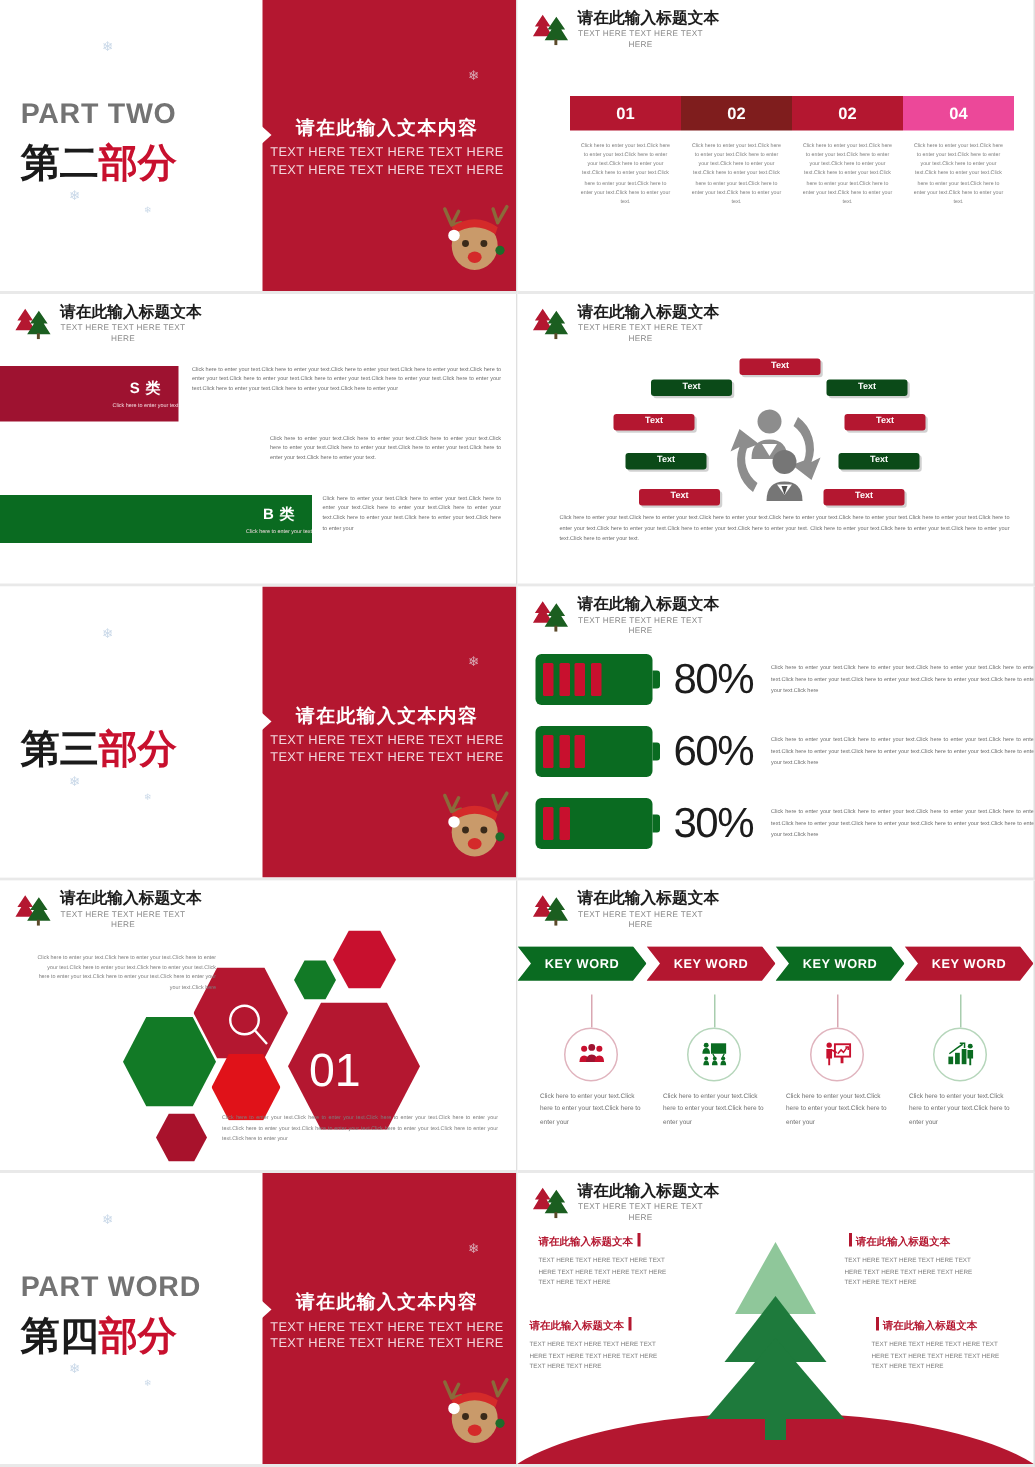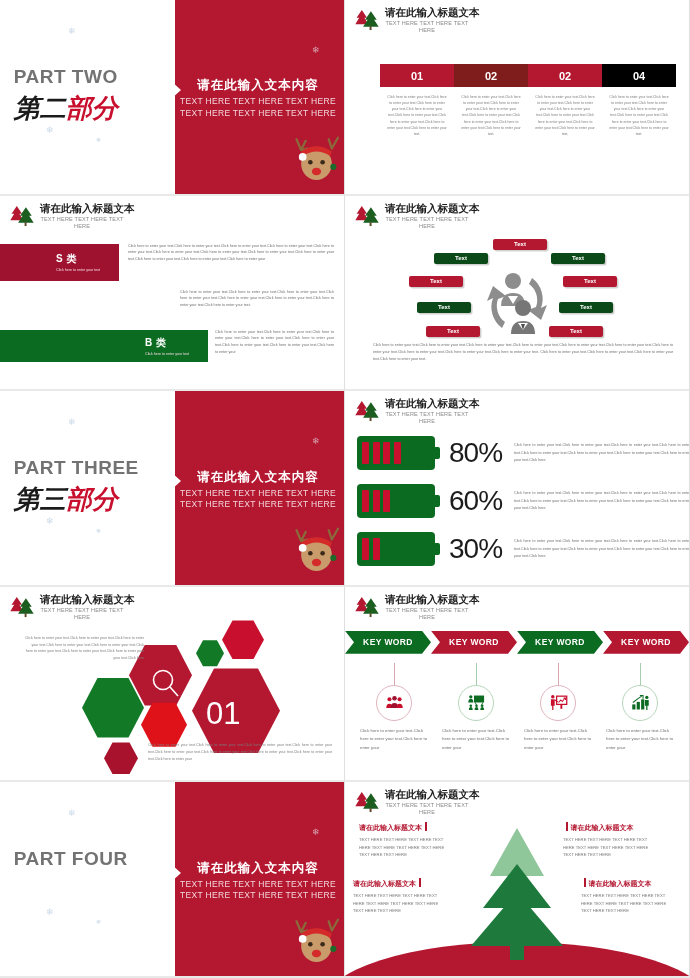--- a/index.html
+++ b/index.html
@@ -35,21 +35,21 @@
     z-index:3;
   }
   .sec-en {
     position:absolute; left:4%; top:34%;
     font-size:19px; color:#737373; letter-spacing:0.5px;
     white-space:nowrap;
     font-weight:bold;
   }
   .sec-cn {
     position:absolute; left:4%; top:47%;
-    font-size:26px; font-weight:bold; white-space:nowrap;font-style:italic;
+    font-size:26px; font-weight:bold; white-space:nowrap;
   }
   .sec-cn .blk { color:#1b1b1b; }
   .sec-cn .red { color:#C8102E; }
   .sec-rtitle {
     position:absolute; left:52%; right:2%; top:40%;
     text-align:center; color:#fff;
   }
   .sec-rtitle .cn { font-size:12.5px; font-weight:bold; letter-spacing:1px; }
   .sec-rtitle .en { font-size:8.5px; line-height:1.35; color:#f2d7dc; margin-top:2px; letter-spacing:0.3px;}
   .flake { position:absolute; color:#c9d8e8; font-size:9px; }
@@ -68,21 +68,21 @@
   .nums { position:absolute; left:35px; right:13px; top:64px; display:flex; }
   .num-box {
     flex:1; height:23px; display:flex; align-items:center; justify-content:center;
     color:#fff; font-size:11px; font-weight:bold;
   }
   .num-cols { position:absolute; left:35px; right:13px; top:94px; display:flex; }
   .num-col { flex:1; padding:0 6px; font-size:3.5px; line-height:1.75; color:#7d7d7d; text-align:center; }
 
   
   .cat { position:absolute; display:flex; align-items:center; justify-content:flex-end; }
-  .cat-inner { text-align:left; padding-right:19px; color:#fff;}
+  .cat-inner { text-align:center; padding-right:0; color:#fff;}
   .cat-lab { font-size:10px; font-weight:bold; letter-spacing:0.5px;}
   .cat-sub { font-size:3.6px; margin-top:2px; color:#f4dde1; }
   .cat-body { position:absolute; font-size:3.7px; line-height:1.85; color:#6e6e6e; text-align:justify;}
 
   
   .tag {
     position:absolute; height:11px; width:54px;
     display:flex; align-items:center; justify-content:center;
     color:#fff; font-size:6px; font-weight:bold; border-radius:2px;
     box-shadow:1.5px 1.5px 0 rgba(0,0,0,0.18);
@@ -174,21 +174,21 @@
       </svg>
       <div class="hdr-txt">
         <div class="hdr-cn">请在此输入标题文本</div>
         <div class="hdr-en">TEXT HERE TEXT HERE TEXT HERE</div>
       </div>
     </div>
     <div class="nums">
       <div class="num-box" style="background:#B41730">01</div>
       <div class="num-box" style="background:#7f1d1d">02</div>
       <div class="num-box" style="background:#B41730">02</div>
-      <div class="num-box" style="background:#000000">04</div>
+      <div class="num-box" style="background:#ec4899">04</div>
     </div>
     <div class="num-cols">
       <div class="num-col">Click here to enter your text.Click here to enter your text.Click here to enter your text.Click here to enter your text.Click here to enter your text.Click here to enter your text.Click here to enter your text.Click here to enter your text.</div>
       <div class="num-col">Click here to enter your text.Click here to enter your text.Click here to enter your text.Click here to enter your text.Click here to enter your text.Click here to enter your text.Click here to enter your text.Click here to enter your text.</div>
       <div class="num-col">Click here to enter your text.Click here to enter your text.Click here to enter your text.Click here to enter your text.Click here to enter your text.Click here to enter your text.Click here to enter your text.Click here to enter your text.</div>
       <div class="num-col">Click here to enter your text.Click here to enter your text.Click here to enter your text.Click here to enter your text.Click here to enter your text.Click here to enter your text.Click here to enter your text.Click here to enter your text.</div>
     </div>
   </div>
 
   <div class="slide">
@@ -262,21 +262,20 @@
   </div>
 
   <div class="slide">
     <div class="sec-left"></div>
     <div class="sec-right"></div>
     <div class="sec-notch"></div>
     <span class="flake" style="left:68px;top:26px;">❄</span>
     <span class="flake" style="left:46px;top:125px;">❄</span>
     <span class="flake" style="left:96px;top:136px;font-size:6px;">❄</span>
     <span class="flake" style="left:312px;top:45px;color:#d8a9b4;">❄</span>
-    <div class="sec-en">PART THREE</div>
     <div class="sec-cn"><span class="blk">第三</span><span class="red">部分</span></div>
     <div class="sec-rtitle">
       <div class="cn">请在此输入文本内容</div>
       <div class="en">TEXT HERE TEXT HERE TEXT HERE TEXT HERE TEXT HERE TEXT HERE</div>
     </div>
     <svg class="deer" viewBox="0 0 60 70">
       <path d="M8 22 L2 8 M8 22 L14 10 M8 22 L16 20" stroke="#8a6a3a" stroke-width="3" fill="none" stroke-linecap="round"></path>
       <path d="M48 20 L56 6 M48 20 L44 8" stroke="#8a6a3a" stroke-width="3" fill="none" stroke-linecap="round"></path>
       <ellipse cx="28" cy="40" rx="20" ry="21" fill="#c99a6a"></ellipse>
       <path d="M8 24 Q28 10 48 24 L46 30 Q28 18 10 30 Z" fill="#D42A2A"></path>
@@ -450,21 +449,22 @@
   </div>
 
   <div class="slide">
     <div class="sec-left"></div>
     <div class="sec-right"></div>
     <div class="sec-notch"></div>
     <span class="flake" style="left:68px;top:26px;">❄</span>
     <span class="flake" style="left:46px;top:125px;">❄</span>
     <span class="flake" style="left:96px;top:136px;font-size:6px;">❄</span>
     <span class="flake" style="left:312px;top:45px;color:#d8a9b4;">❄</span>
-    <div class="sec-en">PART FOUR</div>
+    <div class="sec-en">PART WORD</div>
+    <div class="sec-cn"><span class="blk">第四</span><span class="red">部分</span></div>
     <div class="sec-rtitle">
       <div class="cn">请在此输入文本内容</div>
       <div class="en">TEXT HERE TEXT HERE TEXT HERE TEXT HERE TEXT HERE TEXT HERE</div>
     </div>
     <svg class="deer" viewBox="0 0 60 70">
       <path d="M8 22 L2 8 M8 22 L14 10 M8 22 L16 20" stroke="#8a6a3a" stroke-width="3" fill="none" stroke-linecap="round"></path>
       <path d="M48 20 L56 6 M48 20 L44 8" stroke="#8a6a3a" stroke-width="3" fill="none" stroke-linecap="round"></path>
       <ellipse cx="28" cy="40" rx="20" ry="21" fill="#c99a6a"></ellipse>
       <path d="M8 24 Q28 10 48 24 L46 30 Q28 18 10 30 Z" fill="#D42A2A"></path>
       <circle cx="10" cy="31" r="5" fill="#fff"></circle>

